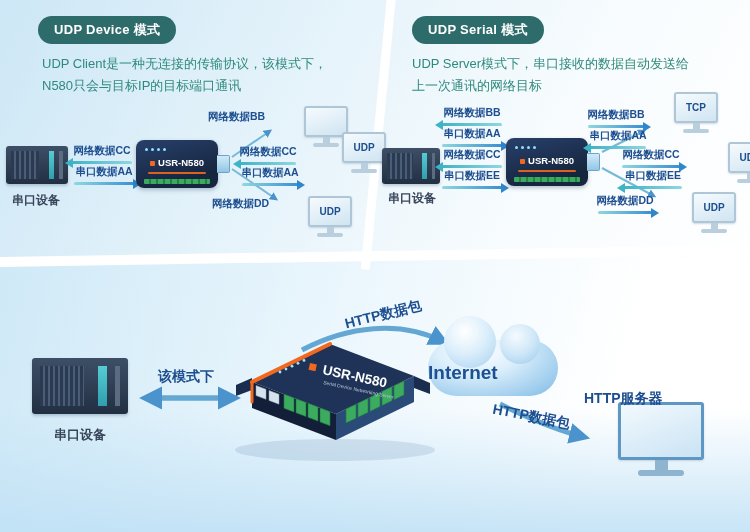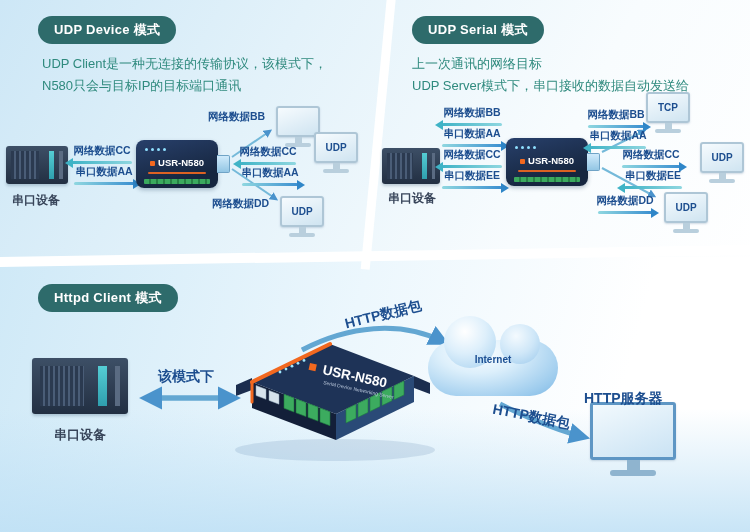--- a/index.html
+++ b/index.html
@@ -52,38 +52,38 @@
   .n580s .leds{position:absolute;left:9px;top:8px;display:flex;gap:3px;}
   .n580s .leds i{width:3px;height:3px;border-radius:50%;background:#8fe0ff;}
   .n580s .name{position:absolute;left:0;right:0;top:17px;text-align:center;color:#fff;font-size:9.5px;font-weight:bold;}
   .n580s .name::before{content:"";display:inline-block;width:5px;height:5px;background:#f2681f;margin-right:3px;border-radius:1px;}
   .n580s .oline{position:absolute;left:12px;right:12px;top:32px;height:2px;background:#f2681f;border-radius:1px;opacity:.9;}
   .n580s .terms{position:absolute;left:8px;right:8px;bottom:4px;height:5px;border-radius:1px;
     background:repeating-linear-gradient(90deg,#3ba95e 0 5px,#278044 5px 7px);}
   .n580s .port{position:absolute;right:-12px;top:15px;width:12px;height:16px;
     background:linear-gradient(180deg,#cfeafb,#93c6e4);border:1px solid #6fa3c6;border-left:none;border-radius:0 2px 2px 0;}
 
-  .monitor{position:absolute;display:flex;flex-direction:column;align-items:center;z-index:5;}
+  .monitor{position:absolute;display:flex;flex-direction:column;align-items:center;z-index:5;margin-left:28px;}
   .monitor .screen{width:40px;height:27px;background:linear-gradient(160deg,#f6fbfe,#cfe4f1);
     border:2px solid #aec6d6;border-radius:3px;display:flex;align-items:center;justify-content:center;
     font-size:10px;font-weight:bold;color:#1d4e8f;box-shadow:0 1px 2px rgba(120,150,175,.35);}
   .monitor .neck{width:7px;height:6px;background:#b9cfdd;}
   .monitor .base{width:26px;height:4px;background:#b9cfdd;border-radius:2px;}
   .monitor.big .screen{width:80px;height:52px;border:3px solid #5e96c4;font-size:12px;
     background:linear-gradient(160deg,#f2f9fd,#cae3f4);}
   .monitor.big .neck{width:13px;height:10px;background:#8fb4cf;}
   .monitor.big .base{width:46px;height:6px;background:#8fb4cf;border-radius:3px;}
 
   .cloud{position:absolute;left:428px;top:340px;width:130px;height:56px;z-index:4;border-radius:60px;
     background:radial-gradient(ellipse at 38% 20%,#ffffff 0%,#dceffb 35%,#9ccbed 80%,#7db7e4 100%);}
   .cloud::before{content:"";position:absolute;left:16px;top:-24px;width:52px;height:52px;border-radius:50%;
     background:radial-gradient(circle at 40% 30%,#ffffff 0%,#ddeffb 45%,#a5d0ef 100%);}
   .cloud::after{content:"";position:absolute;right:18px;top:-16px;width:40px;height:40px;border-radius:50%;
     background:radial-gradient(circle at 40% 30%,#f4fafe 0%,#cfe7f8 50%,#9bc9ec 100%);}
-  .cloud .cloudlbl{position:absolute;left:0;right:0;top:14px;text-align:center;font-size:10px;font-weight:bold;color:#1c4f93;z-index:2;}
+  .cloud .cloudlbl{position:absolute;left:0;right:0;top:22px;text-align:left;font-size:19px;font-weight:bold;color:#1c4f93;z-index:2;}
 </style>
 </head>
 <body>
 
 <div class="stage">
 
   <div class="bottom-bg"></div>
   <div class="divider-v"></div>
   <div class="divider-h"></div>
 
@@ -214,22 +214,22 @@
     <div class="screen">
         <span>UDP</span>
       </div>
     <div class="neck"></div>
     <div class="base"></div>
   </div>
 
   <div class="badge" style="left:412px;top:16px">UDP Serial 模式</div>
 
   <div class="desc" style="left:412px;top:53px">
+    <div>UDP Server模式下，串口接收的数据自动发送给</div>
     <div>上一次通讯的网络目标</div>
-    <div>UDP Server模式下，串口接收的数据自动发送给</div>
   </div>
 
   <div class="plc" style="left:382px;top:148px;width:58px;height:36px">
     <div class="body">
       <div class="slats"></div>
       <div class="stripe"></div>
       <div class="stripe2"></div>
     </div>
   </div>
   <div class="devlbl" style="left:388px;top:190px">串口设备</div>
@@ -301,21 +301,20 @@
     <i class="arr right"></i>
   </div>
   <div class="monitor" style="left:664px;top:192px">
     <div class="screen">
         <span>UDP</span>
       </div>
     <div class="neck"></div>
     <div class="base"></div>
   </div>
 
-  <div class="badge" style="left:38px;top:284px">Httpd Client 模式</div>
 
   <div class="plc" style="left:32px;top:358px;width:96px;height:56px">
     <div class="body">
       <div class="slats"></div>
       <div class="stripe"></div>
       <div class="stripe2"></div>
     </div>
   </div>
   <div class="devlbl big" style="left:54px;top:426px">串口设备</div>
 

